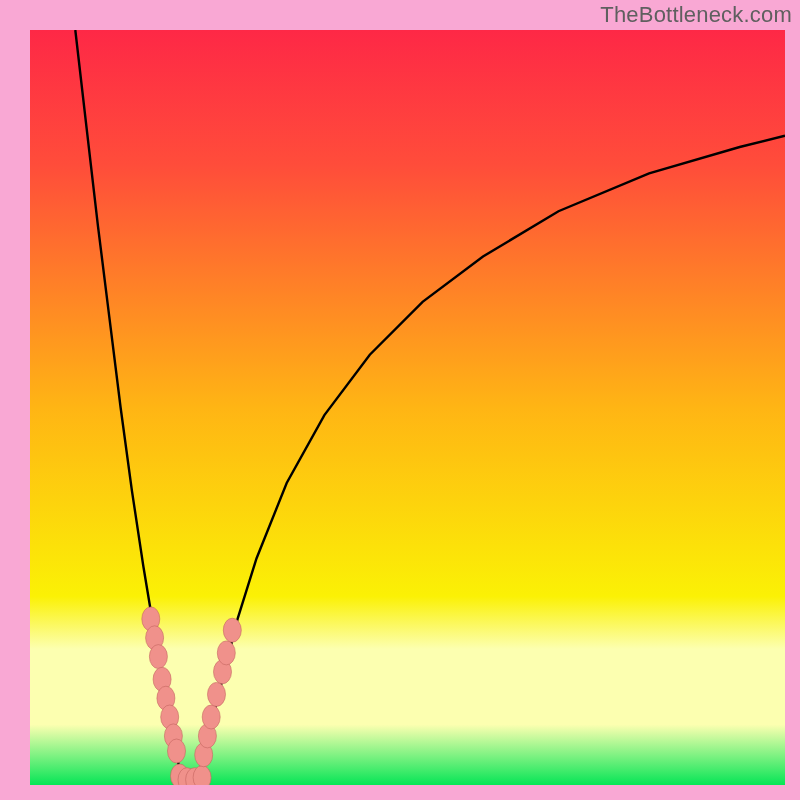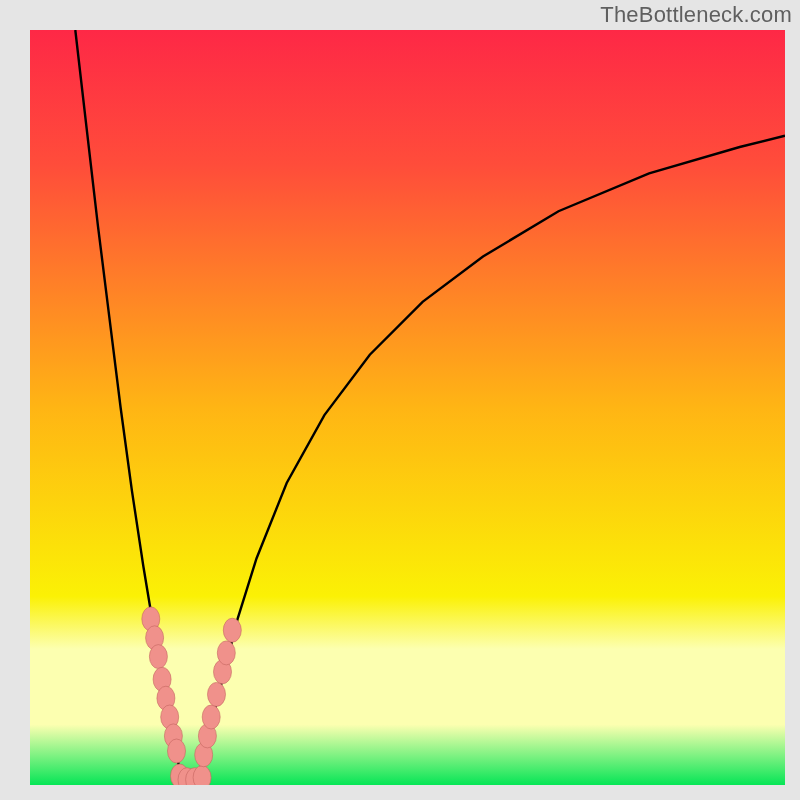--- a/index.html
+++ b/index.html
@@ -7,21 +7,21 @@
     padding: 0;
     width: 800px;
     height: 800px;
     overflow: hidden;
     background: #000;
     font-family: Arial, Helvetica, sans-serif;
   }
   .frame {
     position: absolute;
     inset: 0;
-    background: #e5e5e5;
+    background: #f9a8d4;
   }
   .plot-area {
     position: absolute;
     background: linear-gradient(
       to bottom,
       var(--c-top)    0%,
       var(--c-upper)  18%,
       var(--c-mid1)   50%,
       var(--c-mid2)   75%,
       var(--c-band)   82%,

